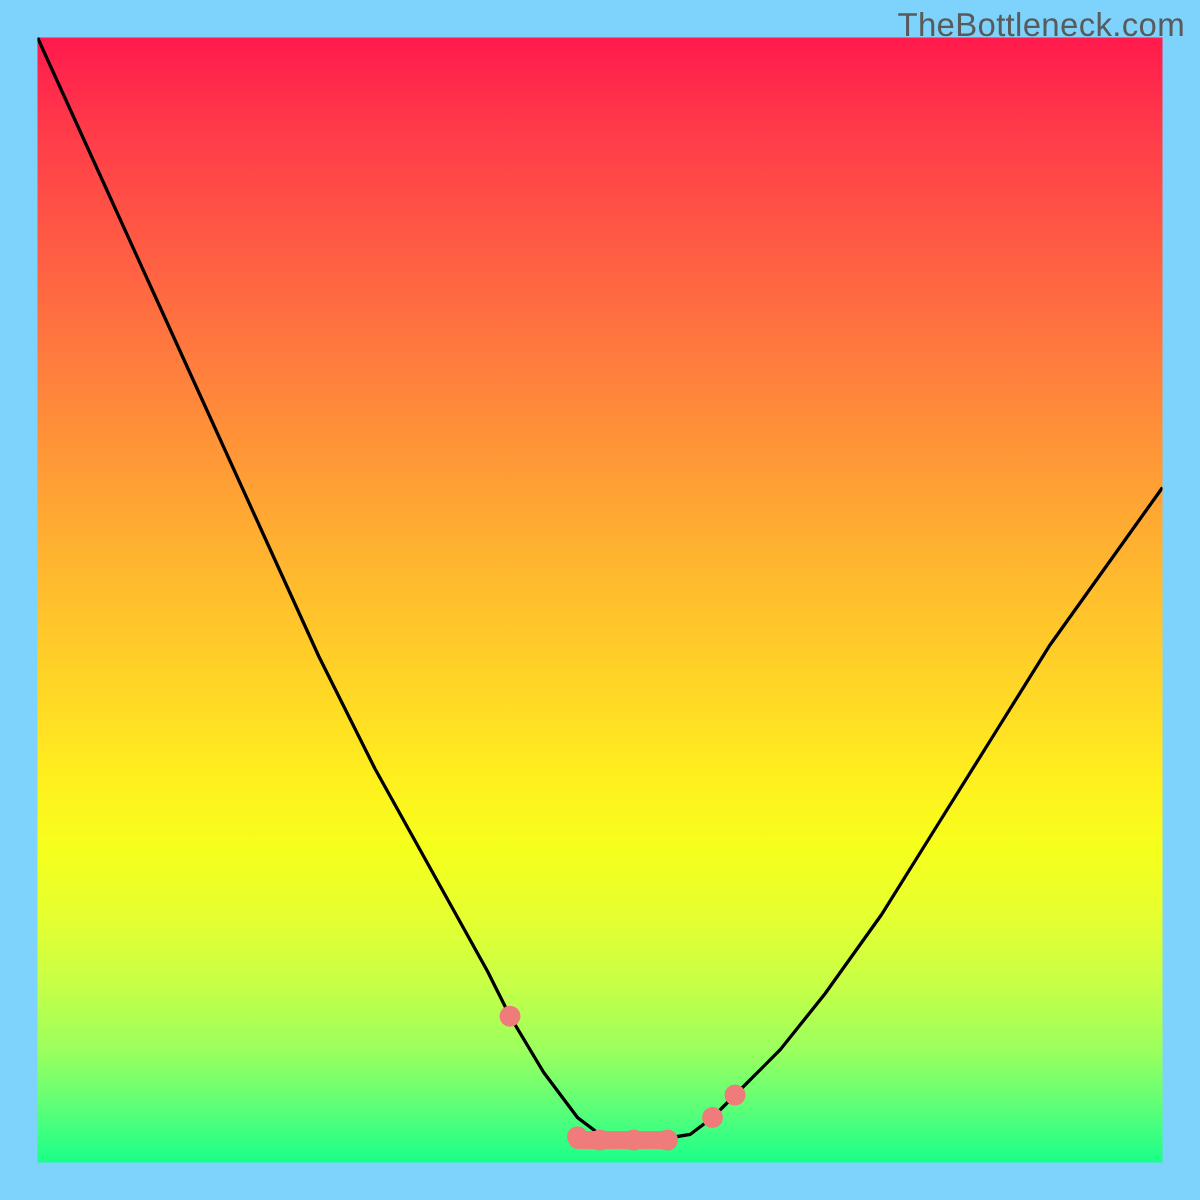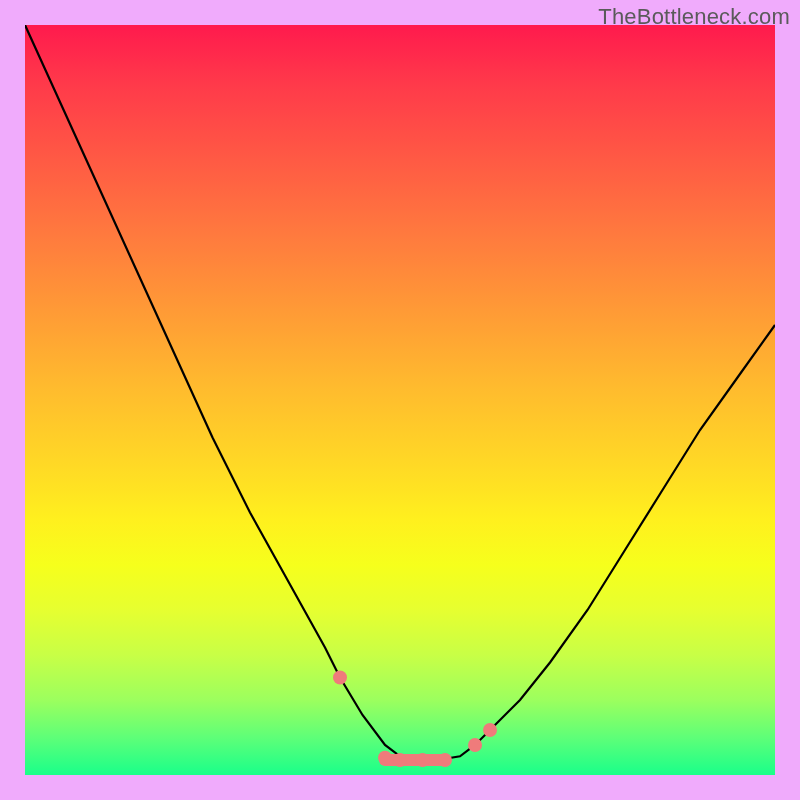--- a/index.html
+++ b/index.html
@@ -9,21 +9,21 @@
     height: 800px;
     background: #000;
     overflow: hidden;
   }
   .frame {
     position: absolute;
     left: 0;
     top: 0;
     width: 800px;
     height: 800px;
-    background: #f0abfc;
+    background: #7dd3fc;
   }
   .plot {
     position: absolute;
     left: 25px;
     top: 25px;
     width: 750px;
     height: 750px;
     
     background: linear-gradient(to bottom,
       #ff1a4d 0%,

